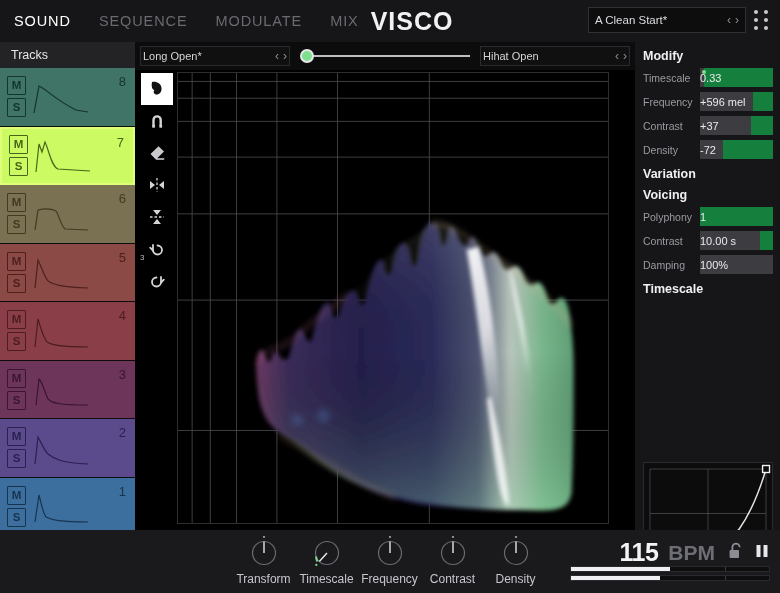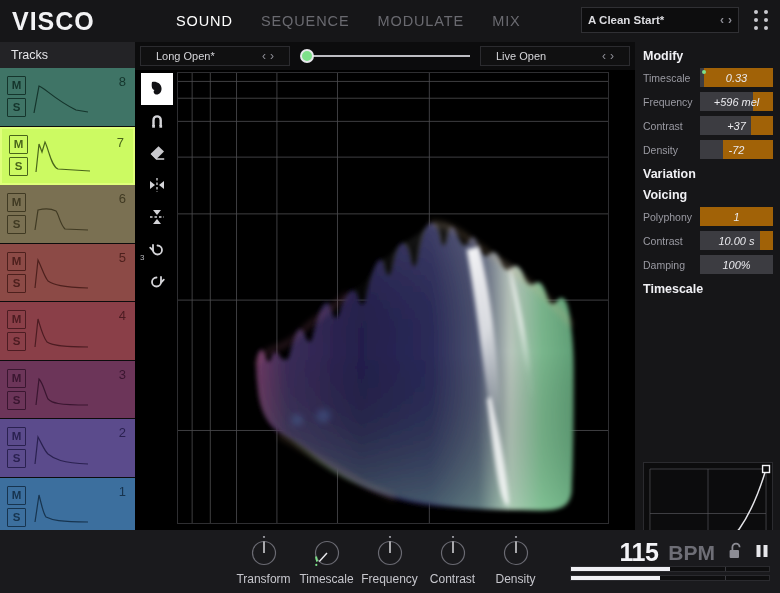--- a/index.html
+++ b/index.html
@@ -24,21 +24,21 @@
   }
   #mainnav { display: flex; align-items: center; gap: 28px; margin-left: 14px; }
   .navtab {
     font-size: 14.5px; letter-spacing: 0.9px; color: #6a6a70; cursor: pointer;
     font-weight: 500;
   }
   .navtab.active { color: #ffffff; }
 
   #presetwrap {
     position: absolute; right: 10px; top: 7px;
-    display: flex; align-items: center; gap: 14px; font-weight: bold;
+    display: flex; align-items: center; gap: 7px;
   }
   #presetbox {
     width: 158px; height: 26px; background: #0d0d0e; border: 1px solid #303034;
     display: flex; align-items: center; padding: 0 6px;
     cursor: pointer;
   }
   #presetname { flex: 1; font-size: 11.5px; color: #dcdce0; }
   .arrowpair { display: flex; gap: 4px; color: #8e8e96; font-size: 12px; }
   .arrowpair span { cursor: pointer; line-height: 1; }
   #dotsmenu {
@@ -81,21 +81,21 @@
   #center {
     position: absolute; left: 135px; top: 42px; right: 145px; bottom: 63px;
     background: #000000;
   }
   #editorbar {
     height: 28px; display: flex; align-items: center; gap: 6px;
     padding: 0 5px; background: #0c0c0d;
   }
   .presetfield {
     height: 20px; background: #101011; border: 1px solid #2b2b2f;
-    display: flex; align-items: center; padding: 0 15px;
+    display: flex; align-items: center; padding: 0 2px;
     font-size: 11px; color: #d6d6da; cursor: pointer;
   }
   #lbpreset { width: 150px; }
   #rbpreset { width: 150px; }
   .presetfield .lbl { flex: 1; }
   #morphwrap { flex: 1; display: flex; align-items: center; position: relative; height: 20px; }
   #morphtrack {
     position: absolute; left: 8px; right: 4px; top: 9px; height: 1.5px; background: #bdbdc2;
   }
   #morphknob {
@@ -137,23 +137,23 @@
   .sechead {
     font-size: 12.5px; font-weight: bold; color: #f0f0f4;
     margin: 7px 0 4px 0;
   }
   .sechead.first { margin-top: 2px; }
   .prow {
     display: flex; align-items: center; height: 21px; margin-bottom: 3px;
   }
   .plabel { width: 57px; font-size: 10.5px; color: #9a9aa2; }
   .pfield {
-    position: relative; flex: 1; height: 19px; background: #a16207;
-    display: flex; align-items: center; justify-content: center;
-    cursor: pointer; overflow: hidden; font-style: italic;
+    position: relative; flex: 1; height: 19px; background: #15803d;
+    display: flex; align-items: center; 
+    cursor: pointer; overflow: hidden;
   }
   .pfill { position: absolute; top: 0; bottom: 0; background: #3c3c41; }
   .pval {
     position: relative; font-size: 11px; color: #eaeaee; z-index: 2; font-weight: 500;
   }
   .pdot {
     position: absolute; left: 2px; top: 1.5px; width: 4px; height: 4px;
     border-radius: 50%; background: #7ee08a; z-index: 3;
   }
   #velcurvebox {
@@ -187,27 +187,27 @@
   }
   .meterfill { position: absolute; left: 0; top: 0; bottom: 0; background: #f0f0f4; }
   .metertick { position: absolute; top: 0; bottom: 0; width: 1px; background: #3a3a3f; }
 </style>
 </head>
 <body>
 
 <div id="app">
 
   <div id="topbar">
-    <div id="logo">VISCO</div>
     <div id="mainnav">
       <div class="navtab active">SOUND</div>
       <div class="navtab">SEQUENCE</div>
       <div class="navtab">MODULATE</div>
       <div class="navtab">MIX</div>
     </div>
+    <div id="logo">VISCO</div>
     <div id="presetwrap">
       <div id="presetbox">
         <span id="presetname">A Clean Start*</span>
         <span class="arrowpair">
           <span>‹</span>
           <span>›</span>
         </span>
       </div>
       <div id="dotsmenu">
         <i></i>
@@ -313,21 +313,21 @@
         <span class="arrowpair">
           <span>‹</span>
           <span>›</span>
         </span>
       </div>
       <div id="morphwrap">
         <div id="morphtrack"></div>
         <div id="morphknob" style="left: 2%;"></div>
       </div>
       <div class="presetfield" id="rbpreset">
-        <span class="lbl">Live Open</span>
+        <span class="lbl">Hihat Open</span>
         <span class="arrowpair">
           <span>‹</span>
           <span>›</span>
         </span>
       </div>
     </div>
 
     <div id="workspace">
       <div id="tools">
         <div class="tool active">

